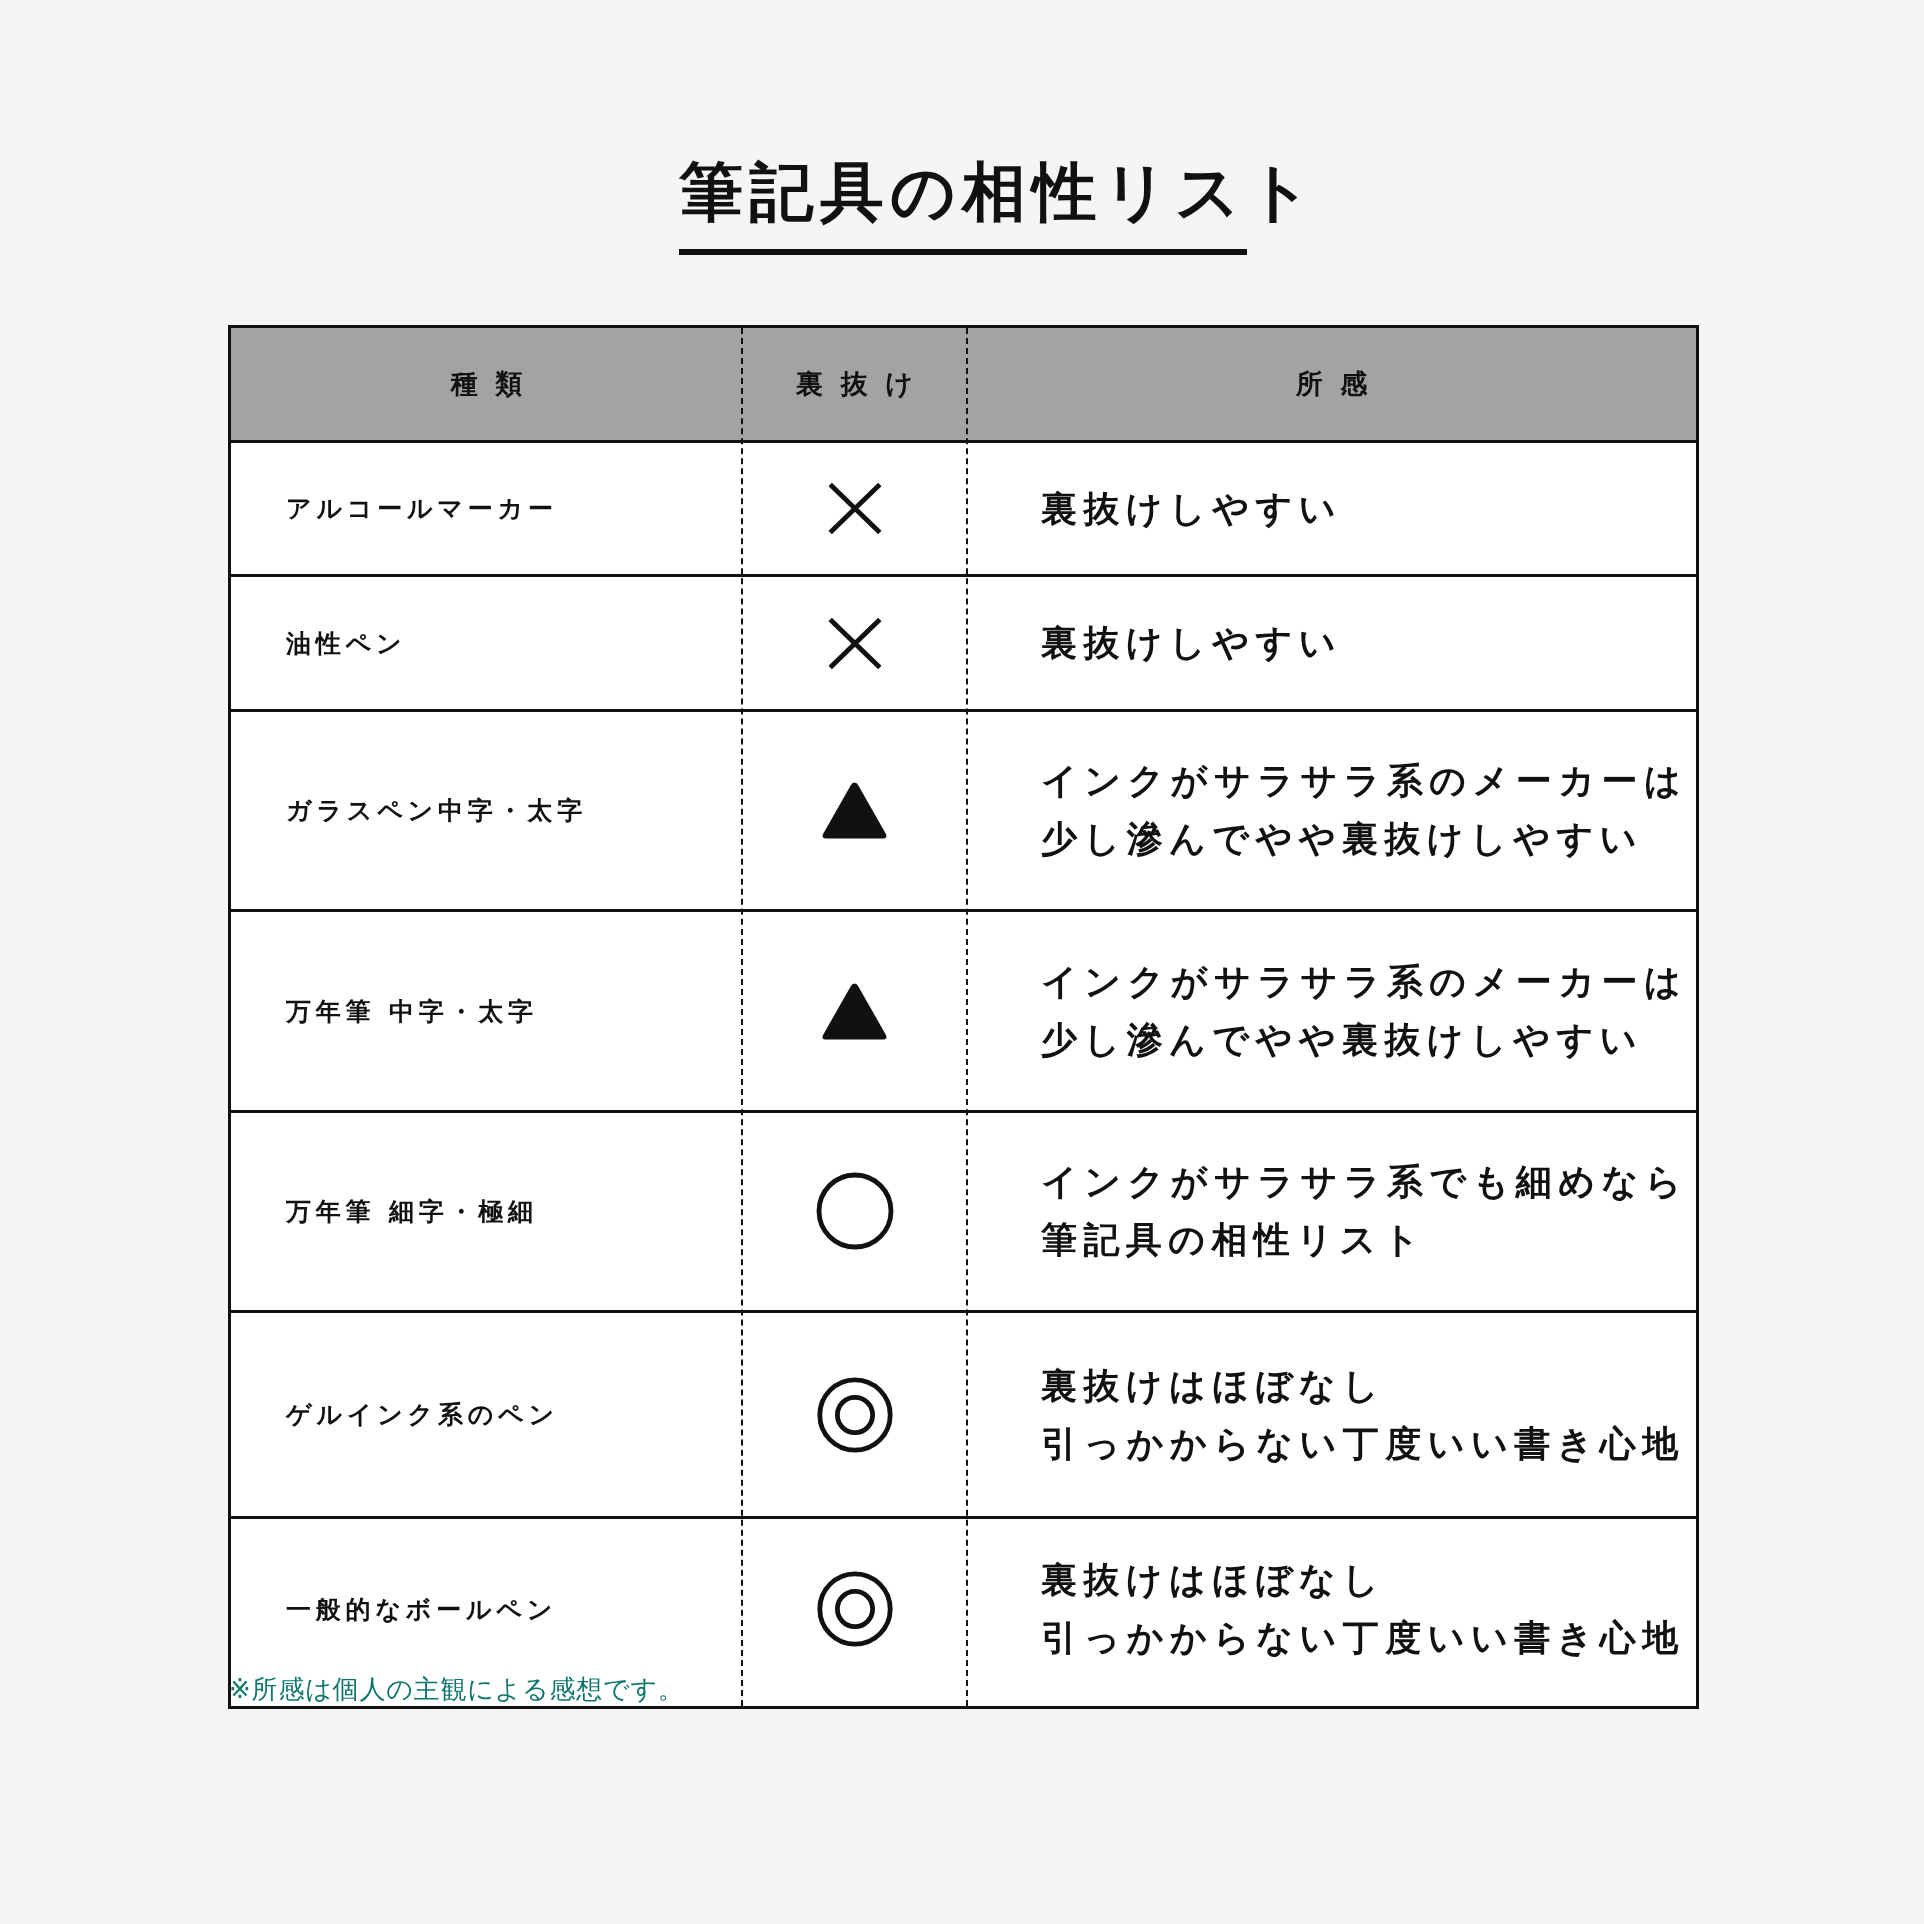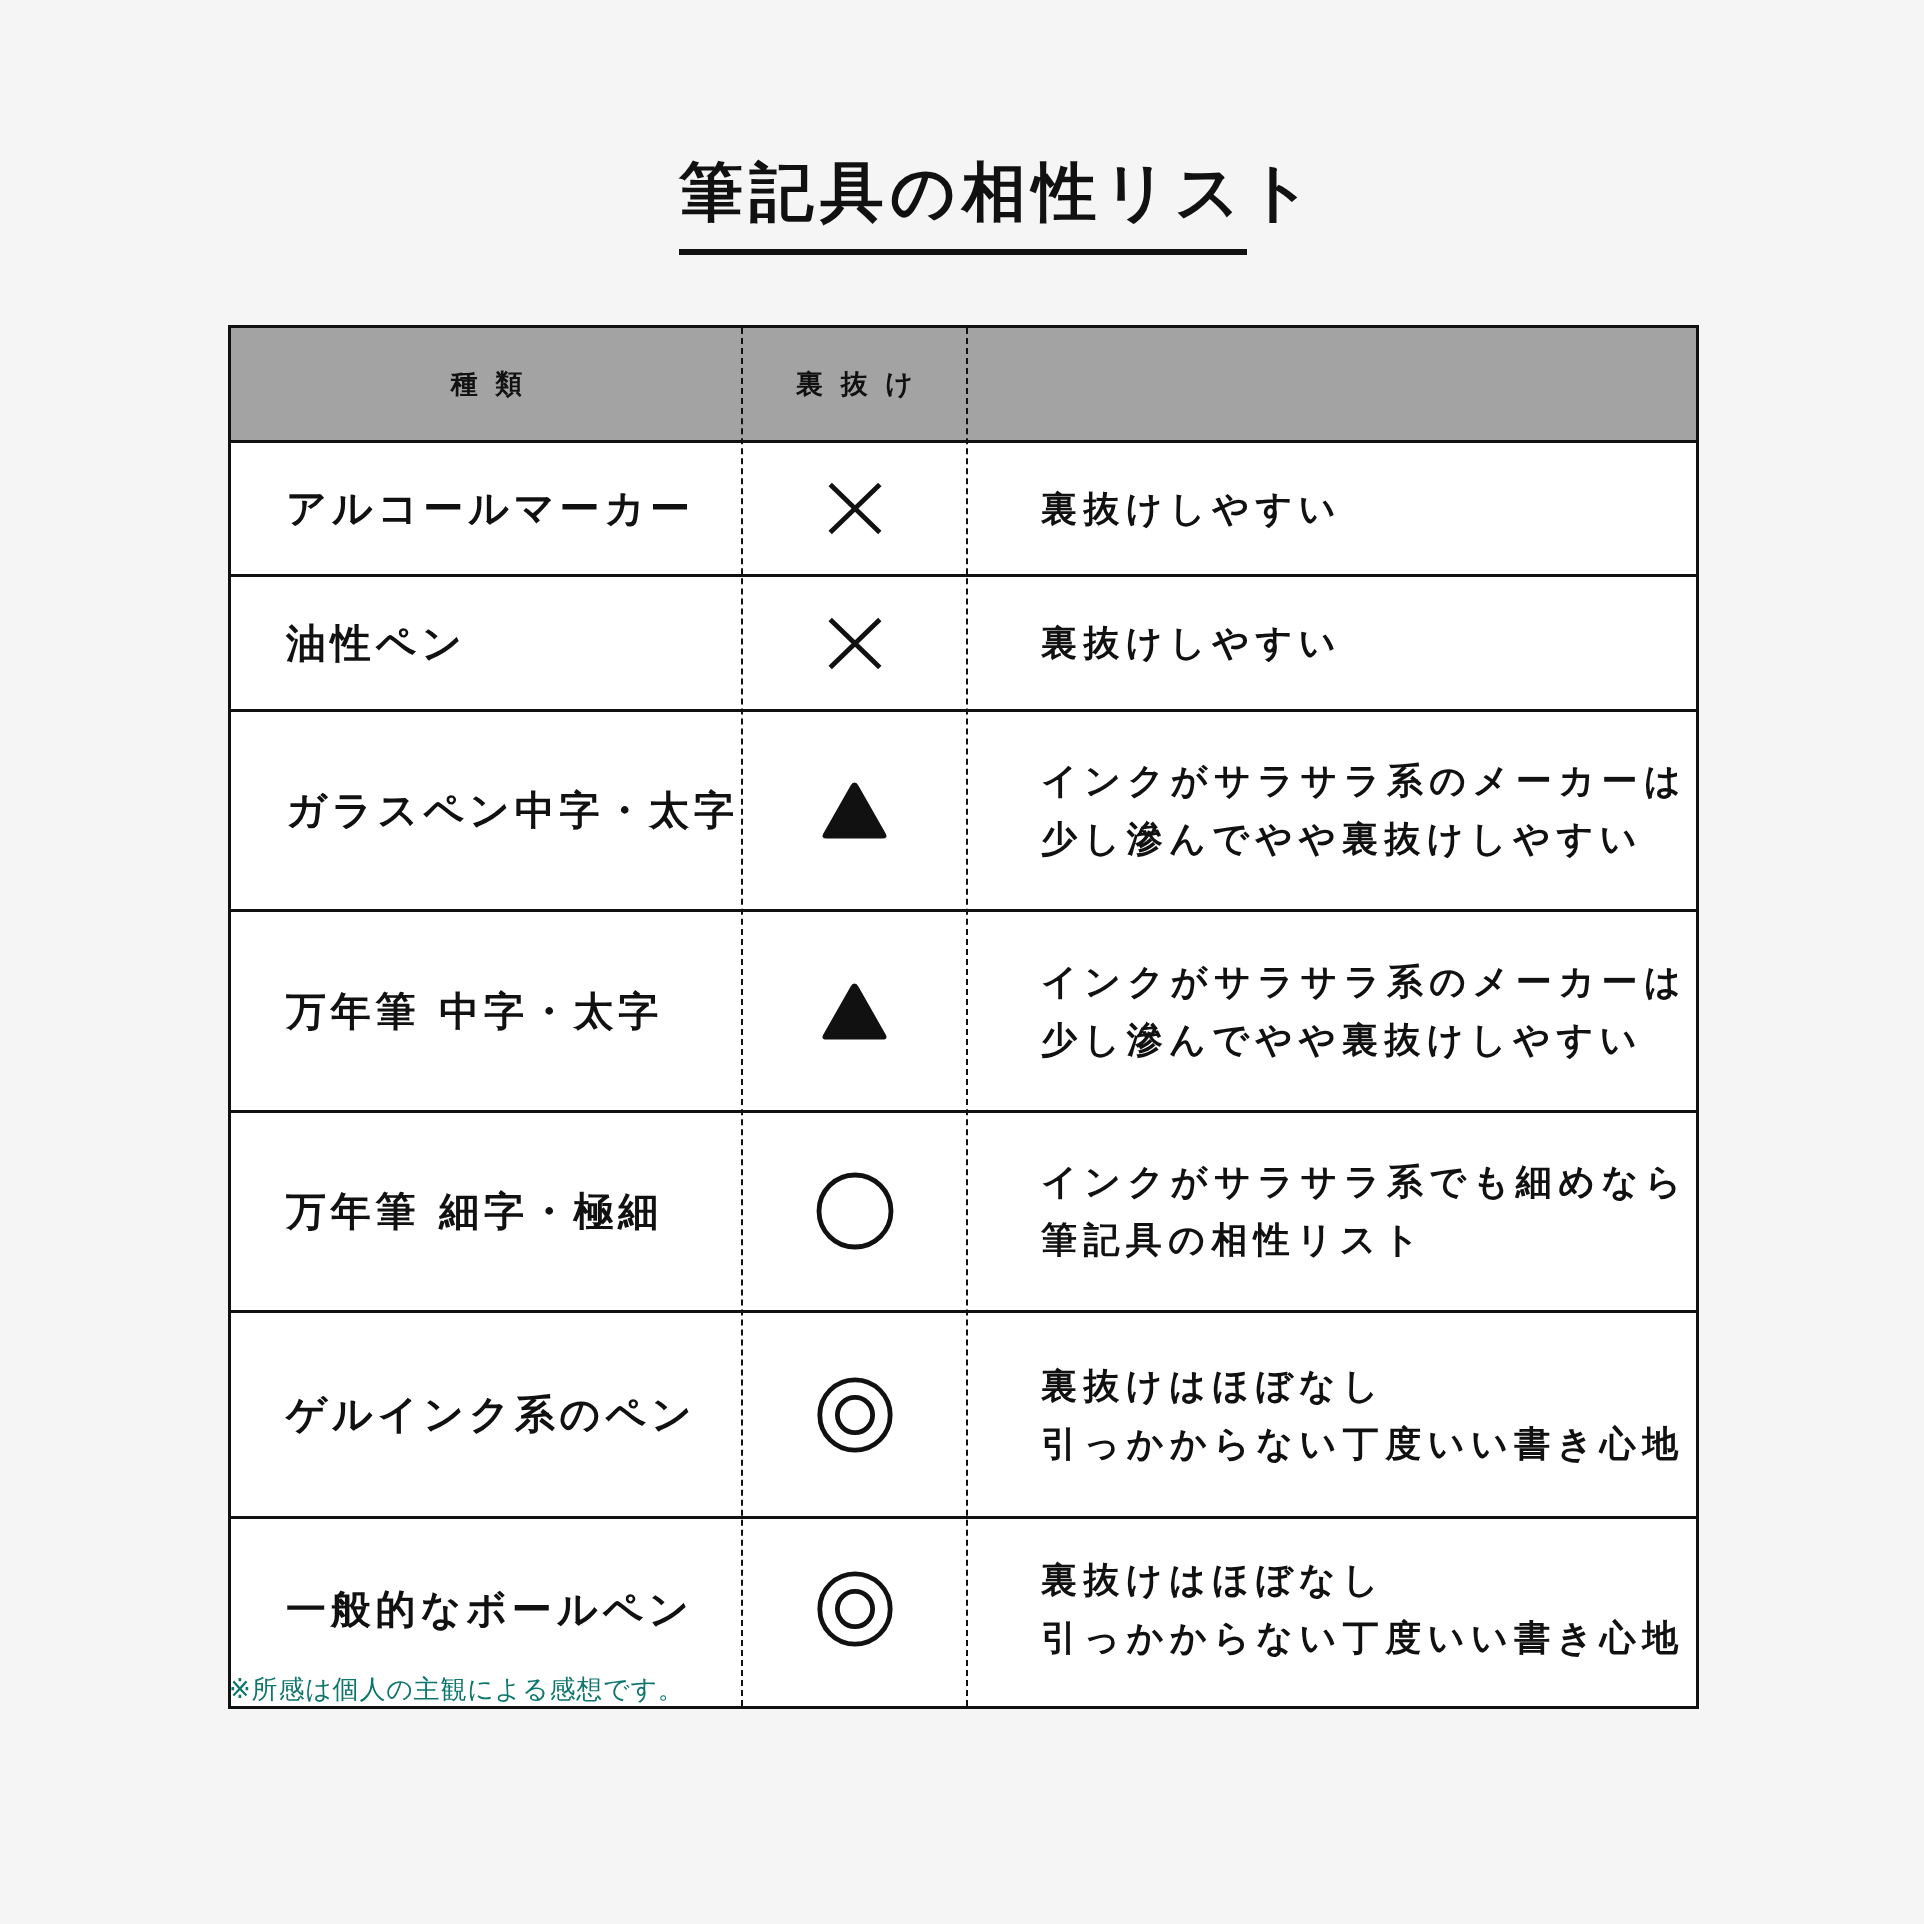--- a/index.html
+++ b/index.html
@@ -79,21 +79,21 @@
   .c3 { left: 736px; width: 729px; }
   .header .c1 { justify-content: center; }
   .header .c3 { justify-content: center; }
   .header-text {
     font-size: 27px;
     font-weight: bold;
     letter-spacing: 17.6px;
     margin-right: -17.6px;
   }
   .type-text {
-    font-size: 40px;
+    font-size: 25px;
     font-weight: bold;
     letter-spacing: 4.8px;
     padding-left: 55px;
     white-space: nowrap;
   }
   .comment-text {
     font-size: 36px;
     font-weight: bold;
     letter-spacing: 6.4px;
     padding-left: 74px;
@@ -131,20 +131,23 @@
 
 <div class="table">
 
   <div class="row header">
     <div class="cell c1">
       <span class="header-text">種類</span>
     </div>
     <div class="cell c2">
       <span class="header-text">裏抜け</span>
     </div>
+    <div class="cell c3">
+      <span class="header-text">所感</span>
+    </div>
   </div>
 
   <div class="row body-row" style="top:115px;height:134px;">
     <div class="cell c1">
       <span class="type-text">アルコールマーカー</span>
     </div>
     <div class="cell c2">
       <svg class="sym" width="56" height="53" viewBox="0 0 70 66">
         <line x1="4" y1="3" x2="66" y2="63" stroke="#111" stroke-width="6"></line>
         <line x1="66" y1="3" x2="4" y2="63" stroke="#111" stroke-width="6"></line>

